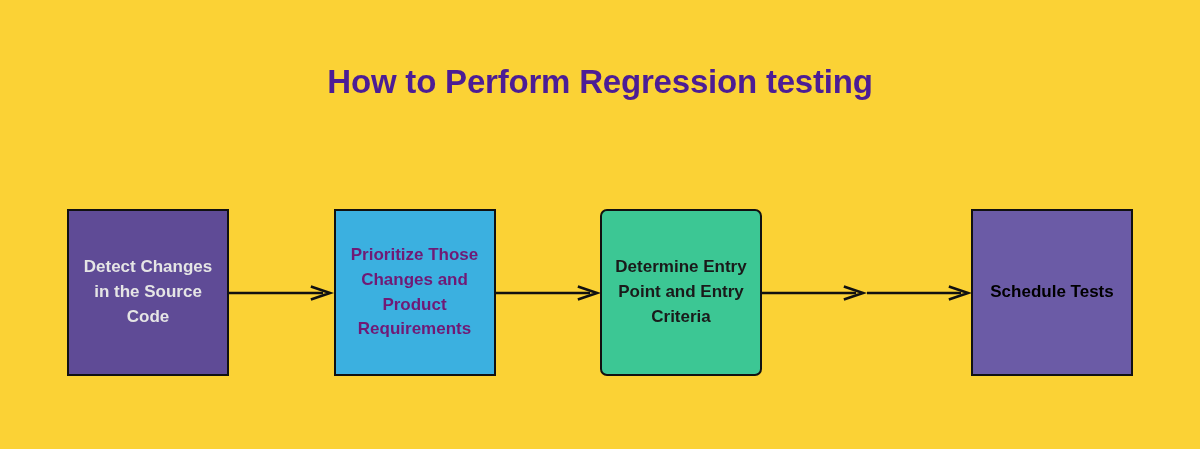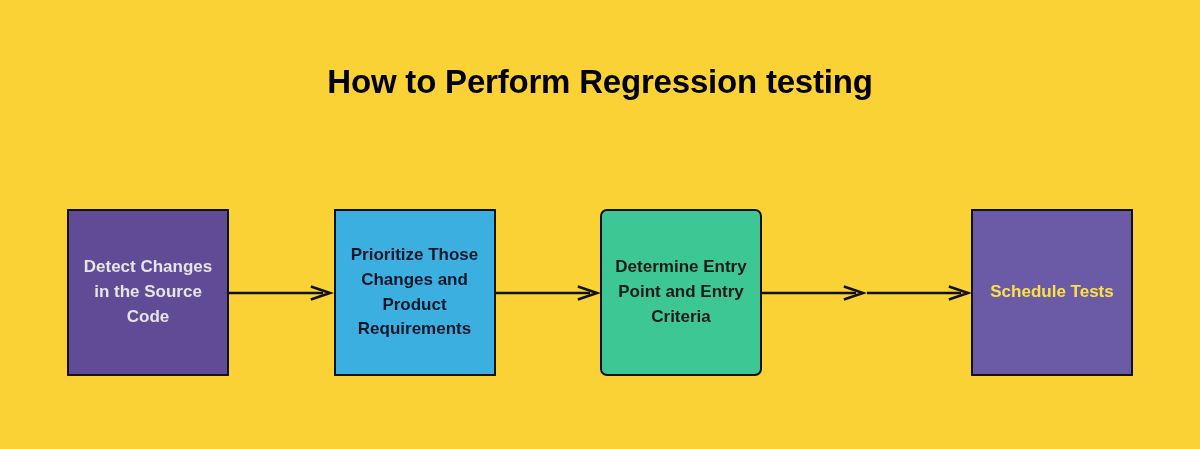--- a/index.html
+++ b/index.html
@@ -22,21 +22,21 @@
   }
 
   .diagram-title {
     position: absolute;
     top: 62px;
     left: 0;
     width: 1200px;
     text-align: center;
     font-size: 33px;
     font-weight: bold;
-    color: #000000;
+    color: #4c1d95;
     letter-spacing: -0.2px;
     line-height: 1.2;
   }
 
   .flow-row {
     position: absolute;
     top: 209px;
     left: 67px;
     width: 1066px;
     height: 167px;
@@ -94,21 +94,21 @@
       <span class="step-label">Detect Changes in the Source Code</span>
     </div>
 
     <div class="connector">
       <svg viewBox="0 0 60 16" preserveAspectRatio="none">
         <line x1="0" y1="8" x2="54" y2="8" stroke="#111111" stroke-width="2.6" vector-effect="non-scaling-stroke"></line>
         <polyline points="47,1.5 58,8 47,14.5" fill="none" stroke="#111111" stroke-width="2.6" vector-effect="non-scaling-stroke"></polyline>
       </svg>
     </div>
 
-    <div class="step-box" id="box-1" style="background-color: rgb(59, 176, 224); color: #0f172a; border-color: rgb(17, 17, 17);">
+    <div class="step-box" id="box-1" style="background-color: rgb(59, 176, 224); color: #701a75; border-color: rgb(17, 17, 17);">
       <span class="step-label">Prioritize Those Changes and Product Requirements</span>
     </div>
 
     <div class="connector">
       <svg viewBox="0 0 60 16" preserveAspectRatio="none">
         <line x1="0" y1="8" x2="54" y2="8" stroke="#111111" stroke-width="2.6" vector-effect="non-scaling-stroke"></line>
         <polyline points="47,1.5 58,8 47,14.5" fill="none" stroke="#111111" stroke-width="2.6" vector-effect="non-scaling-stroke"></polyline>
       </svg>
     </div>
 
@@ -124,18 +124,18 @@
     </div>
 
 
     <div class="connector">
       <svg viewBox="0 0 60 16" preserveAspectRatio="none">
         <line x1="0" y1="8" x2="54" y2="8" stroke="#111111" stroke-width="2.6" vector-effect="non-scaling-stroke"></line>
         <polyline points="47,1.5 58,8 47,14.5" fill="none" stroke="#111111" stroke-width="2.6" vector-effect="non-scaling-stroke"></polyline>
       </svg>
     </div>
 
-    <div class="step-box" id="box-4" style="background-color: rgb(107, 91, 166); color: #fde047; border-color: rgb(17, 17, 17);">
+    <div class="step-box" id="box-4" style="background-color: rgb(107, 91, 166); color: #000000; border-color: rgb(17, 17, 17);">
       <span class="step-label">Schedule Tests</span>
     </div>
 
   </div>
 </div>
 
 </body></html>

